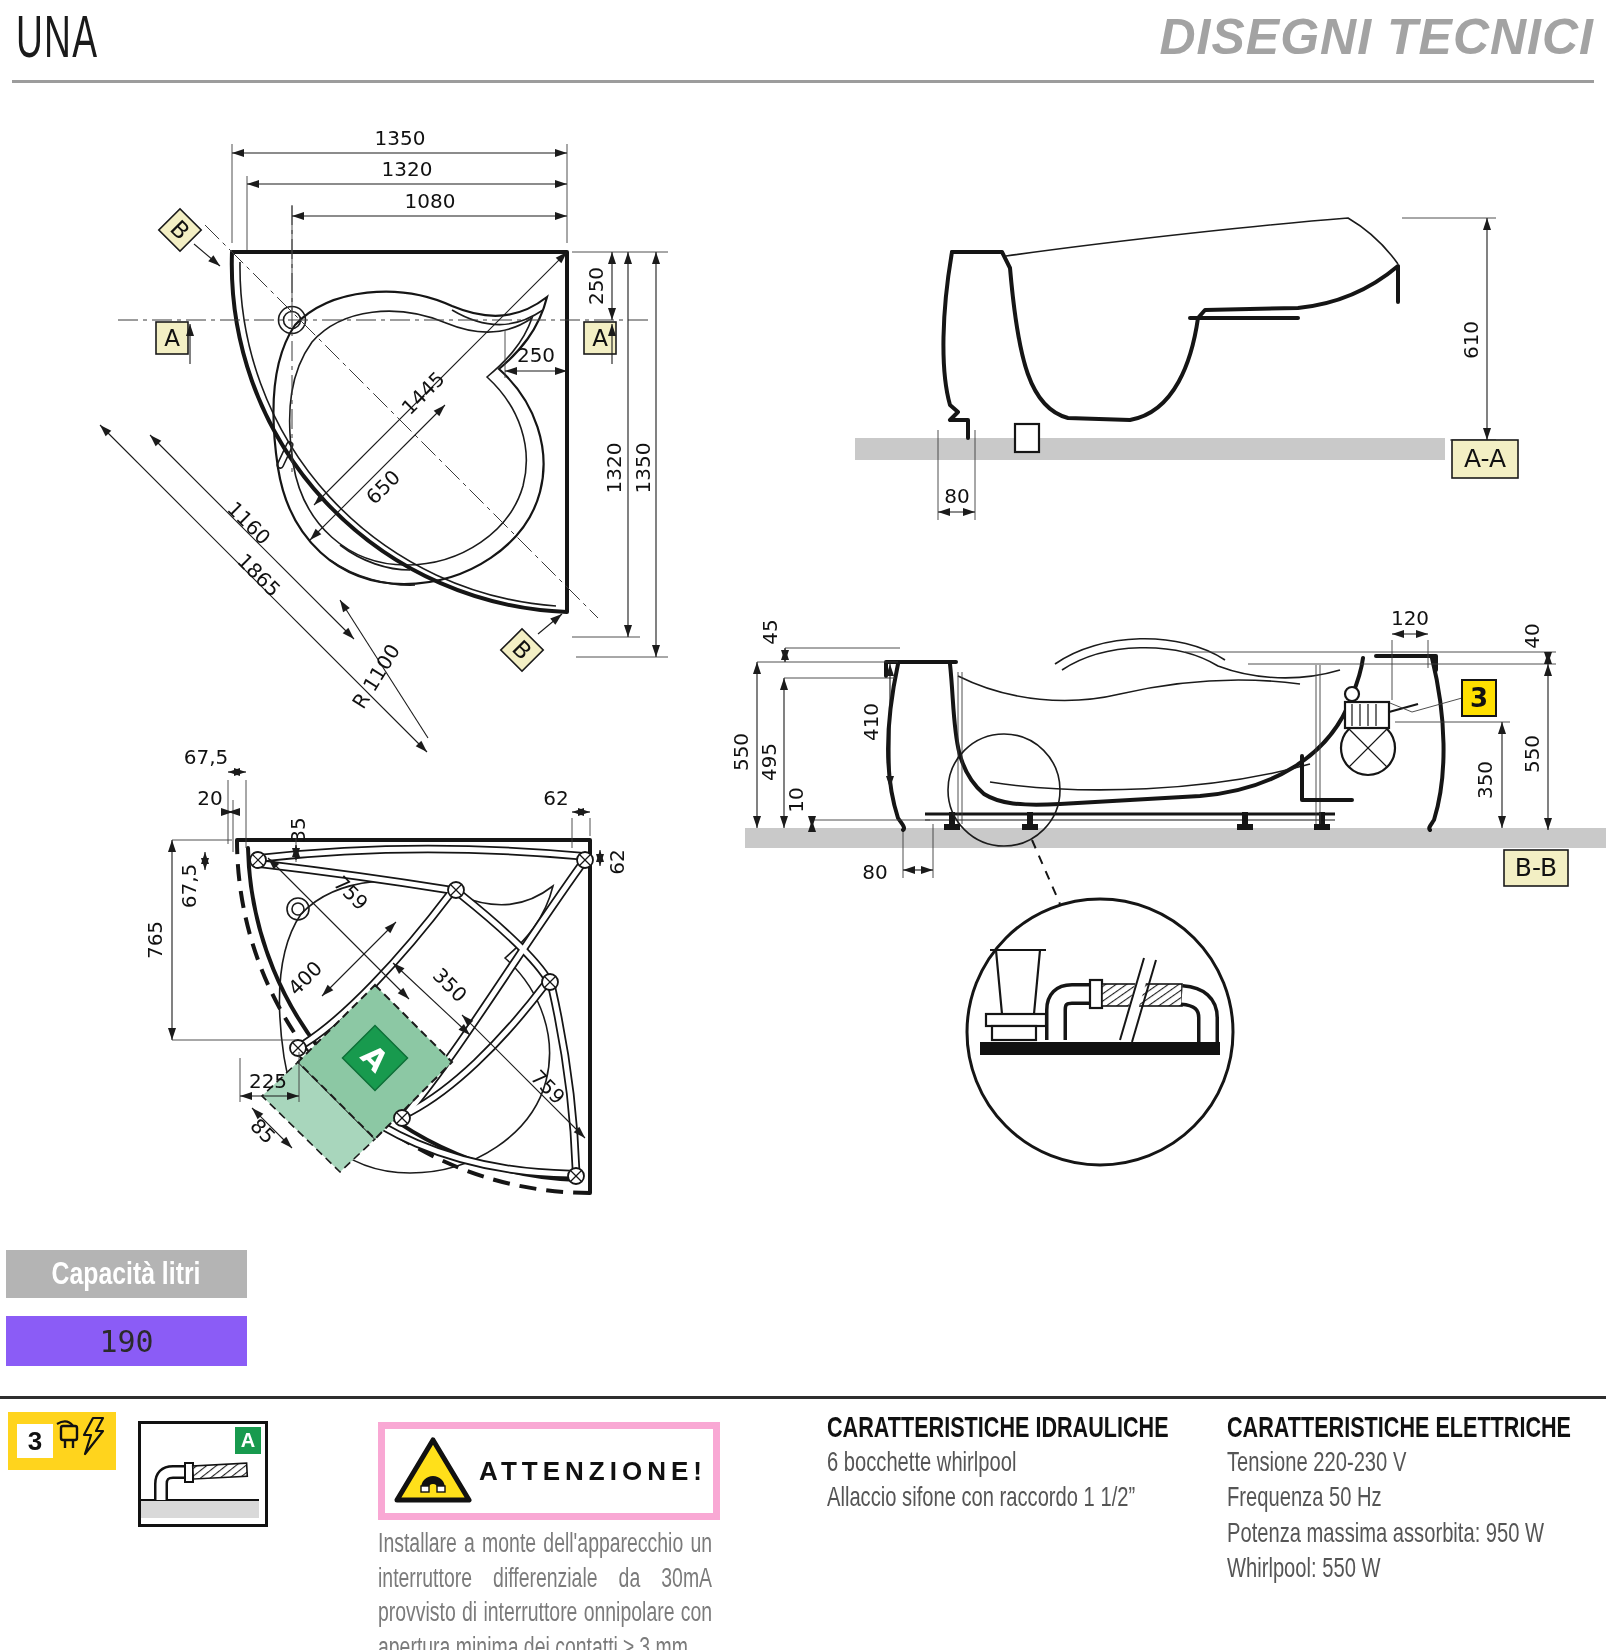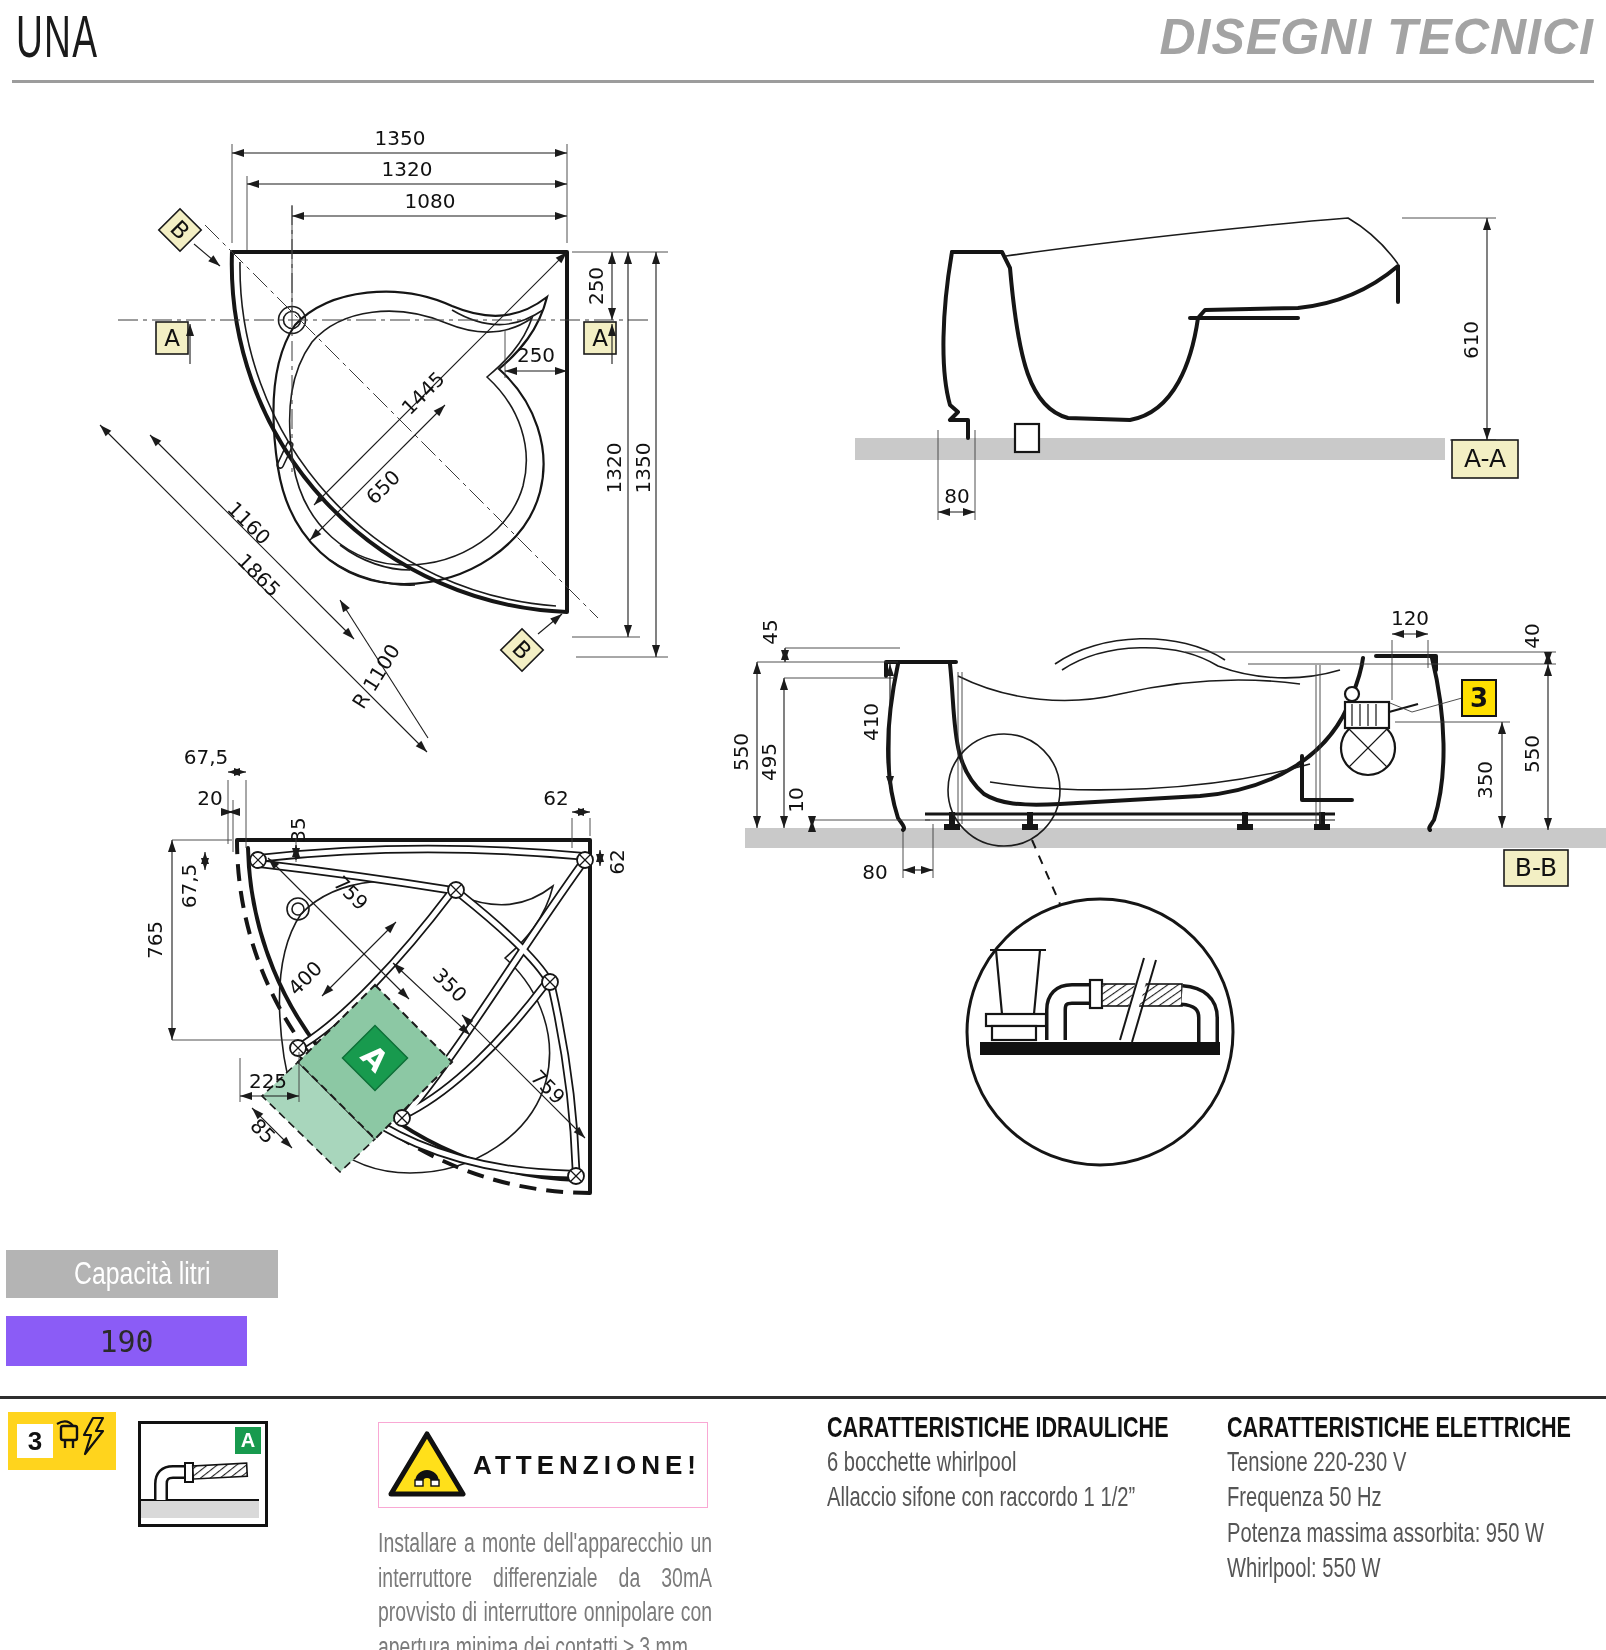--- a/index.html
+++ b/index.html
@@ -32,34 +32,34 @@
   .scrL{stroke:#151515;stroke-width:1.2;}
   .floor{fill:#c9c9c9;}
   .white{fill:#fff;}
   .pipeB{fill:none;stroke:#151515;stroke-width:22;stroke-linejoin:round;}
   .pipeW{fill:none;stroke:#fff;stroke-width:15;stroke-linejoin:round;}
   .zone{fill:#8cc8a4;stroke:#1b1b1b;stroke-width:2;stroke-dasharray:8 5;}
   .zone2{fill:#a8d6bc;stroke:#1b1b1b;stroke-width:1.6;stroke-dasharray:8 5;}
   .badge{fill:#189a4e;stroke:#0e7038;stroke-width:1.5;}
   .badgetxt{font:700 30px "DejaVu Sans",sans-serif;fill:#fff;text-anchor:middle;}
   
-  .cap-header{left:6px;top:1250px;width:272px;height:48px;background:#b4b4b4;color:#fff;
-    font-weight:400;font-size:31px;display:flex;align-items:center;justify-content:center;}
+  .cap-header{left:6px;top:1250px;width:241px;height:48px;background:#b4b4b4;color:#fff;
+    font-weight:700;font-size:31px;display:flex;align-items:center;justify-content:center;}
   .cap-header span{display:inline-block;transform:scaleX(.8);}
   .cap-value{left:6px;top:1316px;width:241px;height:50px;background:#8b5cf6;color:#2b2b2b;
     font-family:"DejaVu Sans Mono",monospace;font-size:30px;display:flex;align-items:center;justify-content:center;}
   .footer-rule{left:0;right:0;top:1396px;height:3px;background:#2e2e2e;}
   
   .elec-box{left:8px;top:1412px;width:108px;height:58px;background:#ffd41d;display:flex;align-items:center;}
   .elec-num{width:36px;height:34px;background:#fff;margin-left:9px;display:flex;align-items:center;justify-content:center;
     font-weight:700;font-size:26px;color:#111;}
   .siphon-box{left:138px;top:1421px;width:124px;height:100px;border:3px solid #111;background:#fff;}
   .siphon-badge{position:absolute;top:3px;right:4px;width:26px;height:27px;background:#189a4e;color:#fff;
     font-weight:700;font-size:20px;display:flex;align-items:center;justify-content:center;}
-  .warn-box{left:378px;top:1422px;width:328px;height:84px;border:1px solid #f9a8d4;background:#fff;
+  .warn-box{left:378px;top:1422px;width:328px;height:84px;border:7px solid #f9a8d4;background:#fff;
     display:flex;align-items:center;}
   .warn-text{flex:1;text-align:center;}
   .warn-title{font-size:26px;font-weight:700;color:#111;letter-spacing:5px;}
   .warn-sub{font-size:26px;color:#4a4a4a;line-height:1.02;}
   .cond{display:inline-block;transform:scaleX(.72);transform-origin:0 0;}
   .note{left:378px;top:1526px;width:334px;}
   .note .cond{width:464px;font-size:27px;color:#7b7b7b;text-align:justify;line-height:1.28;}
   .col-h{left:827px;top:1410px;width:360px;}
   .col-e{left:1227px;top:1410px;width:379px;}
   .col-title{font-weight:700;font-size:30px;color:#111;}

